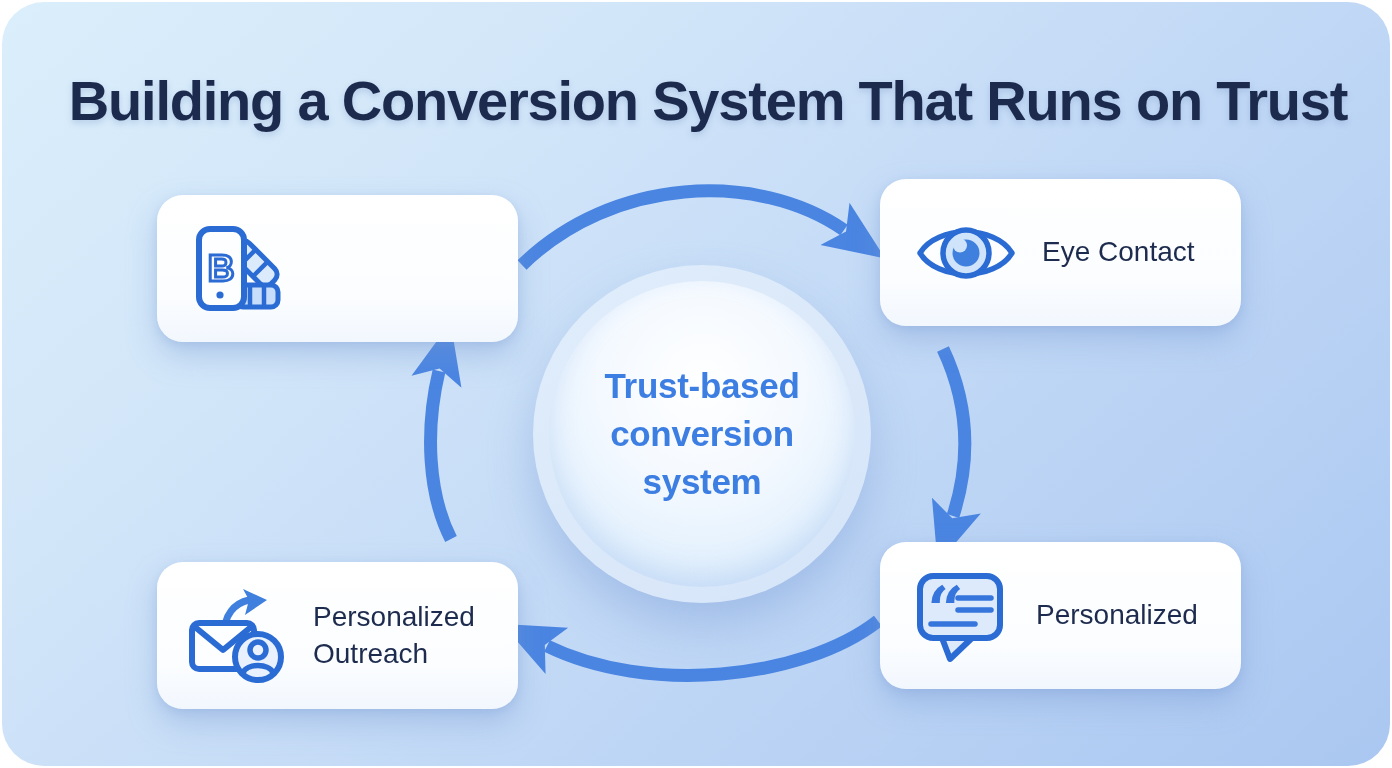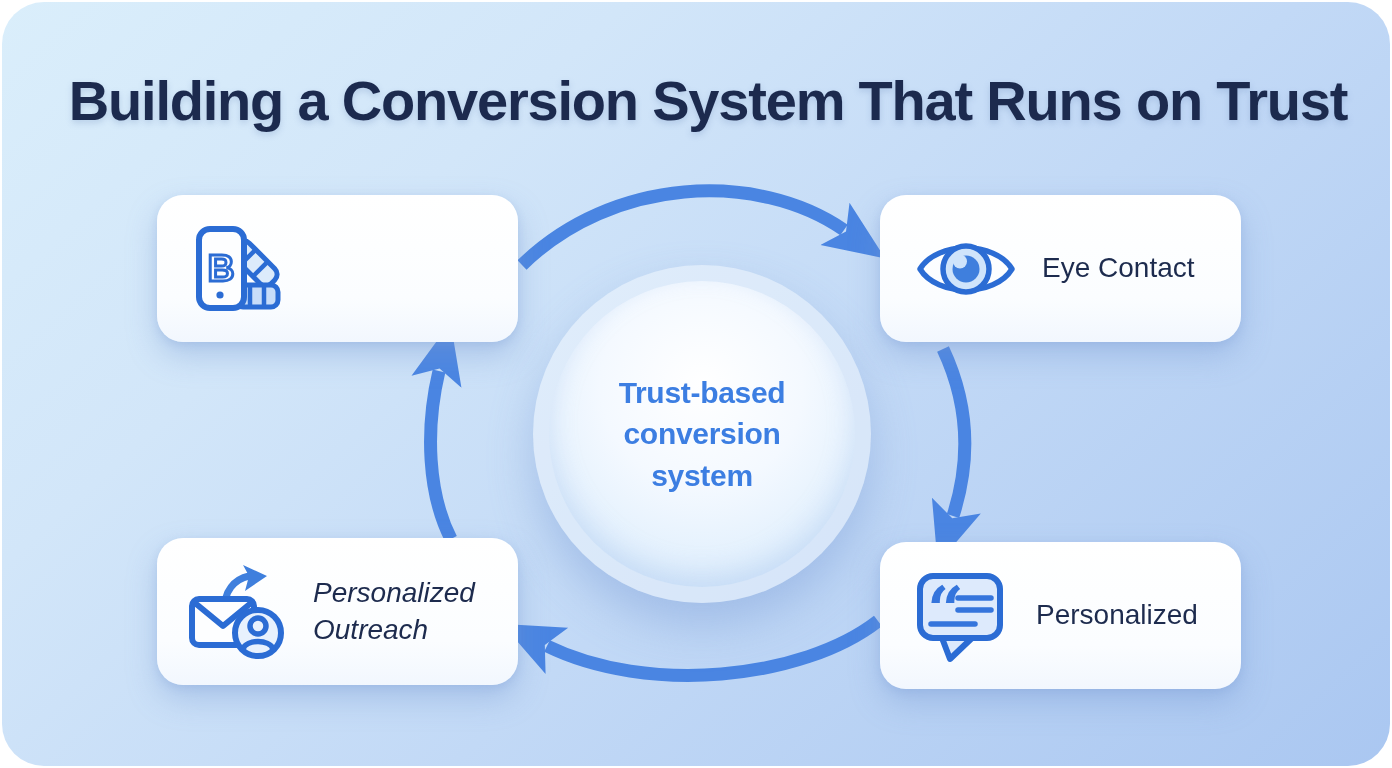--- a/index.html
+++ b/index.html
@@ -63,22 +63,22 @@
     justify-content: center;
   }
   .node-label {
     font-size: 28px;
     line-height: 1.32;
     color: #1d2b4e;
     font-weight: 400;
     max-width: 200px;
   }
   #card-brand   { left: 155px; top: 193px; }
-  #card-eye     { left: 878px; top: 193px; padding-left: 36px; }
-  #card-person  { left: 155px; top: 536px; font-style: italic; }
+  #card-eye     { left: 878px; top: 177px; padding-left: 36px; }
+  #card-person  { left: 155px; top: 560px; }
   #card-testim  { left: 878px; top: 540px; }
 
   .center-glow {
     position: absolute;
     left: 531px;
     top: 263px;
     width: 338px;
     height: 338px;
     border-radius: 50%;
     background: rgba(255, 255, 255, 0.38);
@@ -90,21 +90,21 @@
     inset: 16px;
     border-radius: 50%;
     background: radial-gradient(circle at 50% 34%, #ffffff 0%, #f4f9ff 40%, #e2f0fd 72%, #cfe5fa 100%);
     box-shadow: inset 0 -12px 26px rgba(158, 190, 234, 0.35);
     display: flex;
     align-items: center;
     justify-content: center;
     text-align: center;
   }
   .center-label {
-    font-size: 30px;
+    font-size: 35px;
     line-height: 1.38;
     font-weight: 700;
     color: #3c7ee2;
     letter-spacing: -0.3px;
     max-width: 225px;
   }
 </style>
 </head>
 <body>
 

